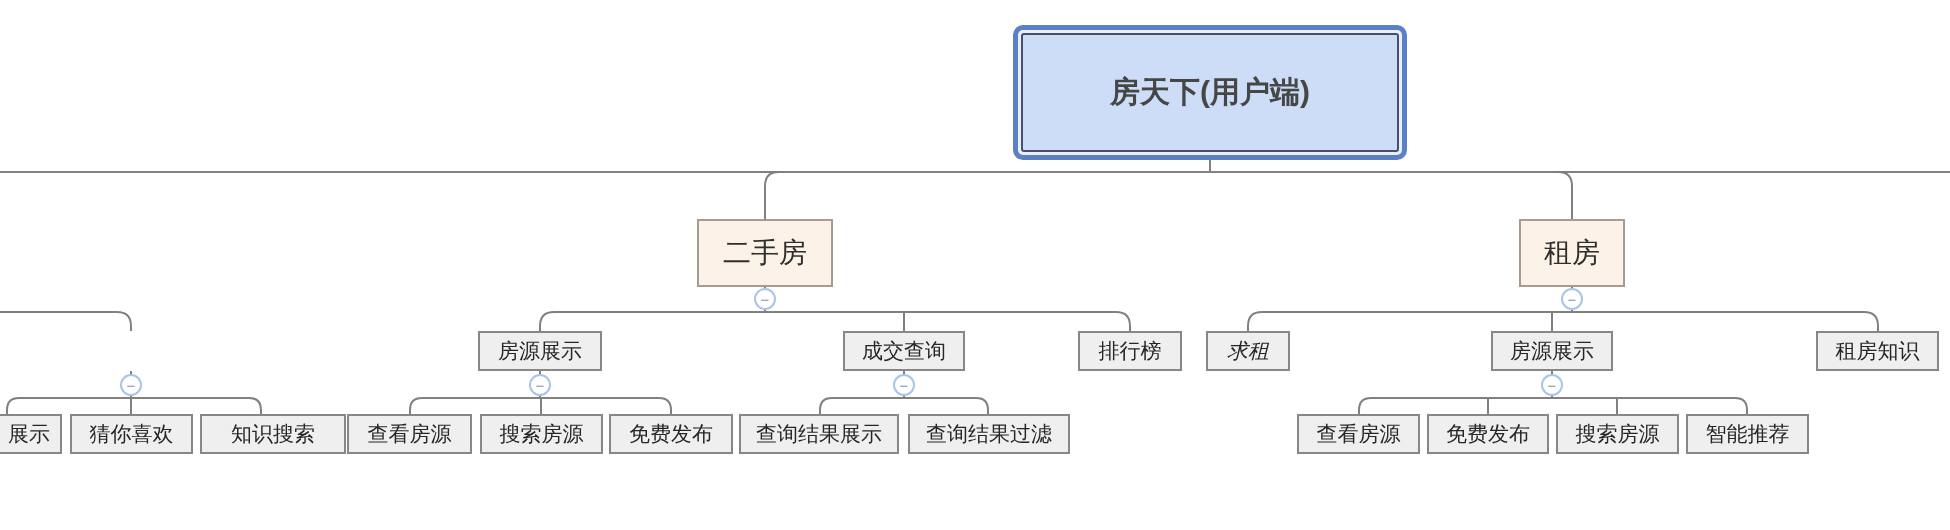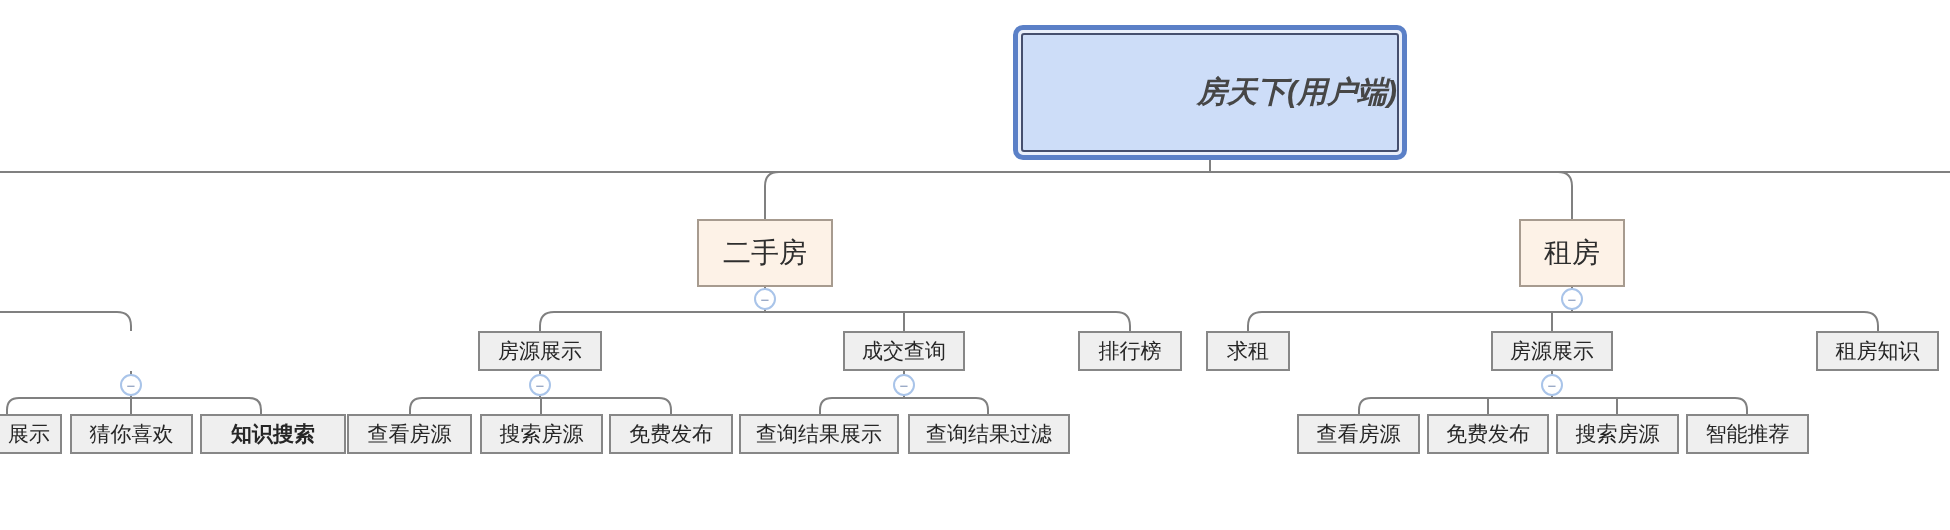--- a/index.html
+++ b/index.html
@@ -47,26 +47,25 @@
     padding: 3px;
   }
   .root-inner {
     box-sizing: border-box;
     width: 100%; height: 100%;
     border: 2px solid #454f6e;
     border-radius: 3px;
     background: #cdddf8;
     display: flex;
     align-items: center;
-    justify-content: flex-end;
+    justify-content: center;
     font-size: 30px;
     font-weight: bold;
     color: #464646;
     white-space: nowrap;
-    font-style: italic;
   }
   .collapse {
     position: absolute;
     box-sizing: border-box;
     width: 22px; height: 22px;
     border-radius: 50%;
     background: #ffffff;
     border: 2px solid #a9c4e9;
     display: flex;
     align-items: center;
@@ -125,37 +124,37 @@
 
   <div class="node" style="left:478px;top:331px;width:124px;height:40px;">
     <span>房源展示</span>
   </div>
   <div class="node" style="left:843px;top:331px;width:122px;height:40px;">
     <span>成交查询</span>
   </div>
   <div class="node" style="left:1078px;top:331px;width:104px;height:40px;">
     <span>排行榜</span>
   </div>
-  <div class="node" style="left:1206px;top:331px;width:84px;height:40px;">
+  <div class="node" style="left:1206px;top:331px;width:84px;height:40px;font-style:italic;">
     <span>求租</span>
   </div>
   <div class="node" style="left:1491px;top:331px;width:122px;height:40px;">
     <span>房源展示</span>
   </div>
   <div class="node" style="left:1816px;top:331px;width:123px;height:40px;text-align:right;">
     <span>租房知识</span>
   </div>
 
   <div class="node cut-node" style="left:-48px;top:414px;width:110px;height:40px;">
     <span>展示</span>
   </div>
   <div class="node" style="left:70px;top:414px;width:123px;height:40px;">
     <span>猜你喜欢</span>
   </div>
-  <div class="node" style="left:200px;top:414px;width:146px;height:40px;font-weight:bold;">
+  <div class="node" style="left:200px;top:414px;width:146px;height:40px;">
     <span>知识搜索</span>
   </div>
   <div class="node" style="left:347px;top:414px;width:125px;height:40px;">
     <span>查看房源</span>
   </div>
   <div class="node" style="left:480px;top:414px;width:123px;height:40px;">
     <span>搜索房源</span>
   </div>
   <div class="node" style="left:609px;top:414px;width:124px;height:40px;">
     <span>免费发布</span>

